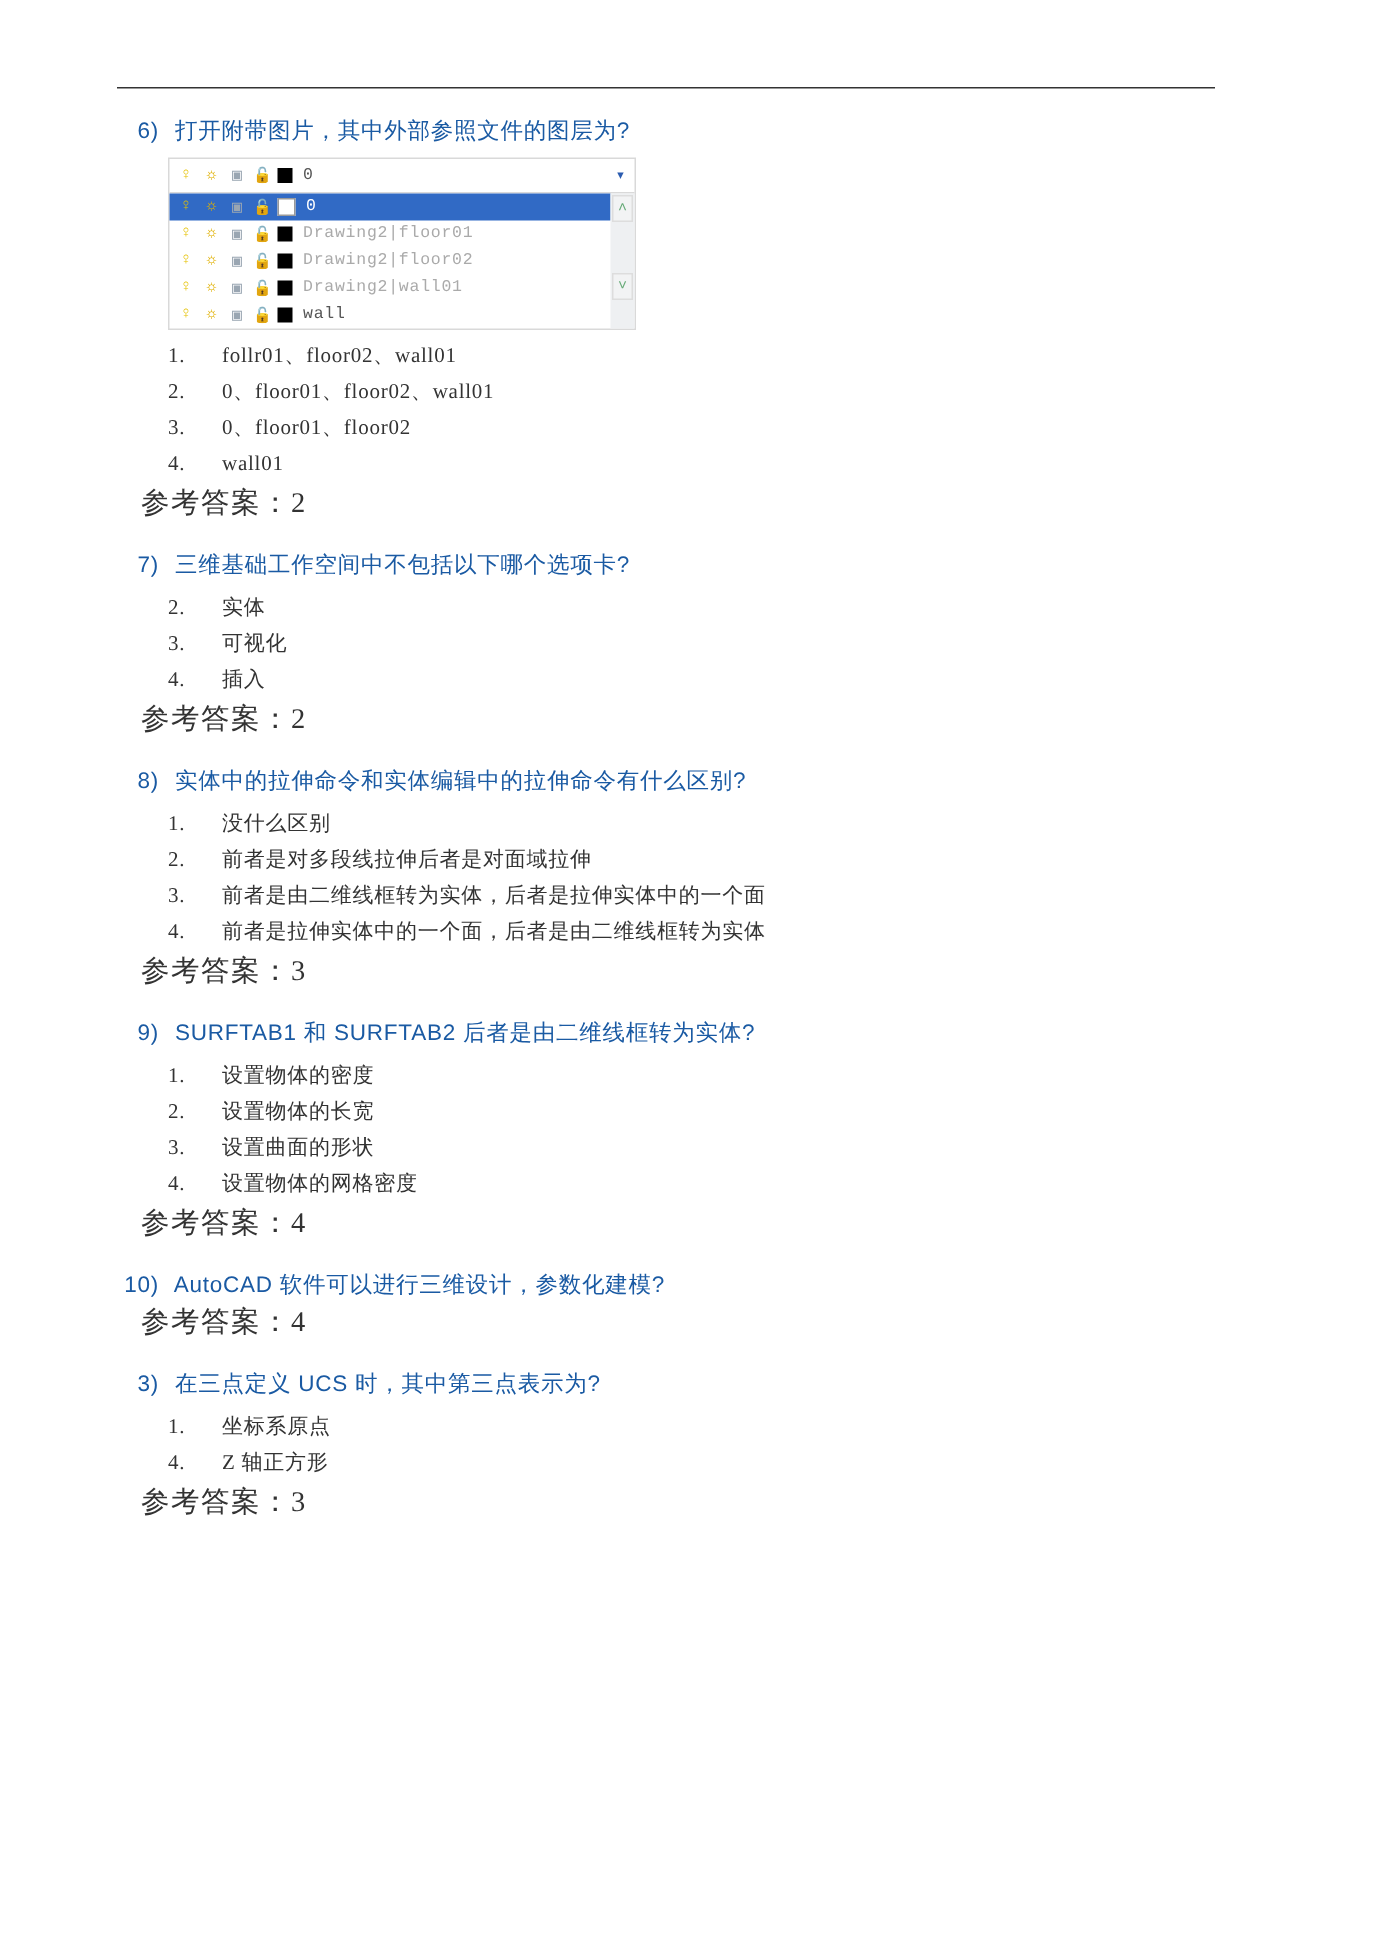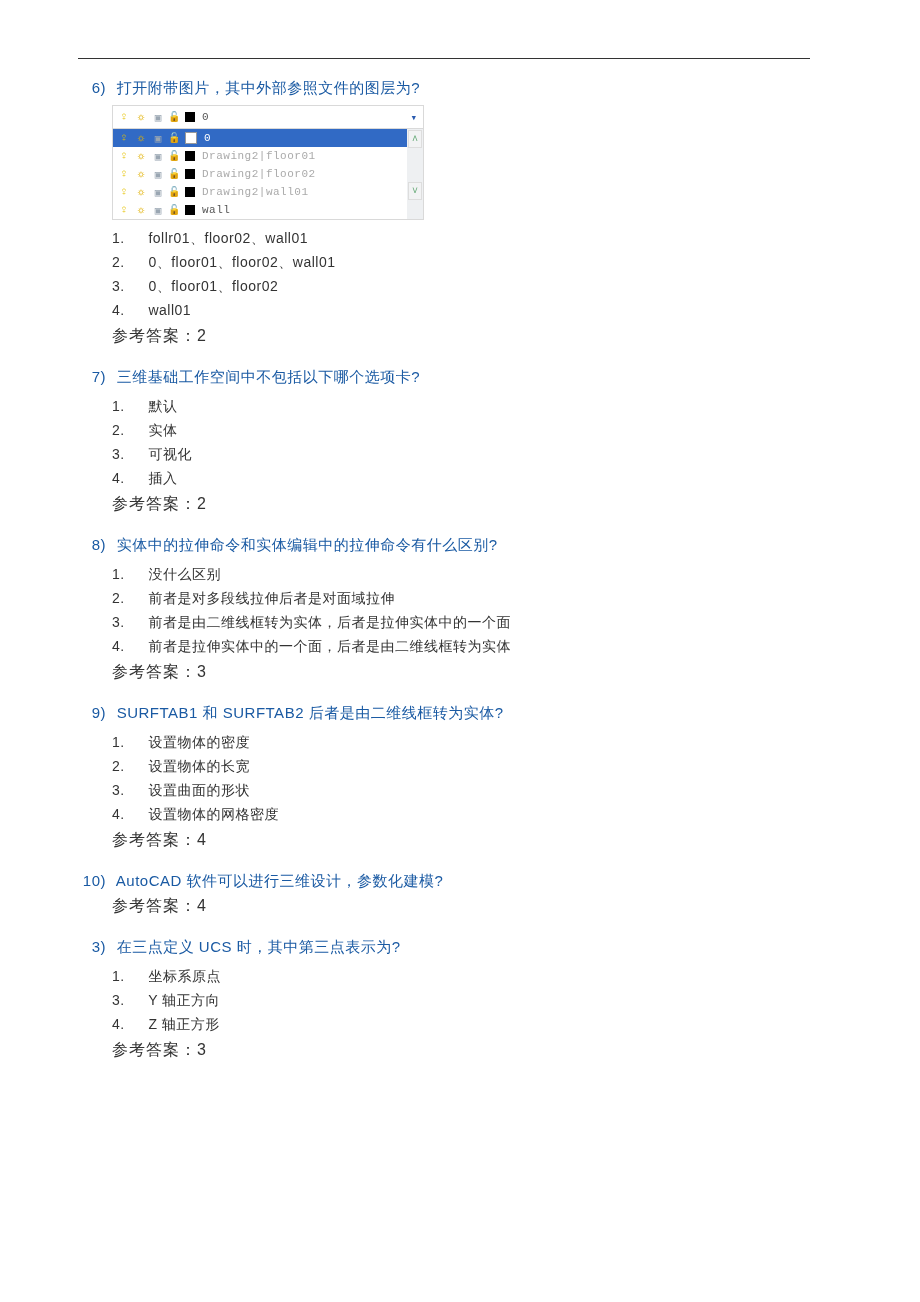--- a/index.html
+++ b/index.html
@@ -29,37 +29,39 @@
   }
   .q-num {
     display: inline-block;
     width: 28px;
     text-align: right;
     margin-right: 6px;
   }
   .options {
     margin-top: 6px;
     margin-left: 34px;
+    font-family: Liberation Serif, serif;
   }
   .opt {
     font-size: 14px;
     line-height: 24px;
     letter-spacing: 0.5px;
   }
   .opt-num {
     display: inline-block;
     width: 18px;
     margin-right: 14px;
   }
   .answer {
-    margin-left: 34px;
-    font-size: 16px;
+    margin-left: 16px;
+    font-size: 19px;
     line-height: 24px;
     letter-spacing: 1px;
     margin-top: 2px;
+    font-family: Liberation Serif, serif;
   }
   
   .layer-box {
     margin-left: 34px;
     margin-top: 6px;
     margin-bottom: 6px;
     width: 310px;
     font-family: "Courier New", monospace;
     font-size: 12px;
     color: #555;
@@ -249,24 +251,20 @@
     </div>
   </div>
       <div class="question">
     <div class="q-title">
       <span class="q-num">7)</span>
       <span>三维基础工作空间中不包括以下哪个选项卡?</span>
     </div>
 
     <div class="options">
       <div class="opt">
-        <span class="opt-num">1.</span>
-        <span>默认</span>
-      </div>
-      <div class="opt">
         <span class="opt-num">2.</span>
         <span>实体</span>
       </div>
       <div class="opt">
         <span class="opt-num">3.</span>
         <span>可视化</span>
       </div>
       <div class="opt">
         <span class="opt-num">4.</span>
         <span>插入</span>
@@ -347,24 +345,20 @@
       <span class="q-num">3)</span>
       <span>在三点定义 UCS 时，其中第三点表示为?</span>
     </div>
 
     <div class="options">
       <div class="opt">
         <span class="opt-num">1.</span>
         <span>坐标系原点</span>
       </div>
       <div class="opt">
-        <span class="opt-num">3.</span>
-        <span>Y 轴正方向</span>
-      </div>
-      <div class="opt">
         <span class="opt-num">4.</span>
         <span>Z 轴正方形</span>
       </div>
         </div>
     <div class="answer">
       <span>参考答案：</span><span>3</span>
     </div>
   </div>
     </div>
 </div>

